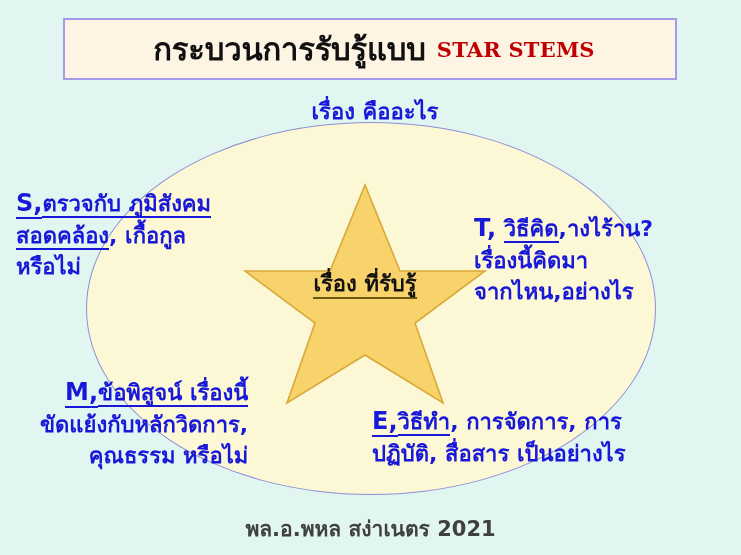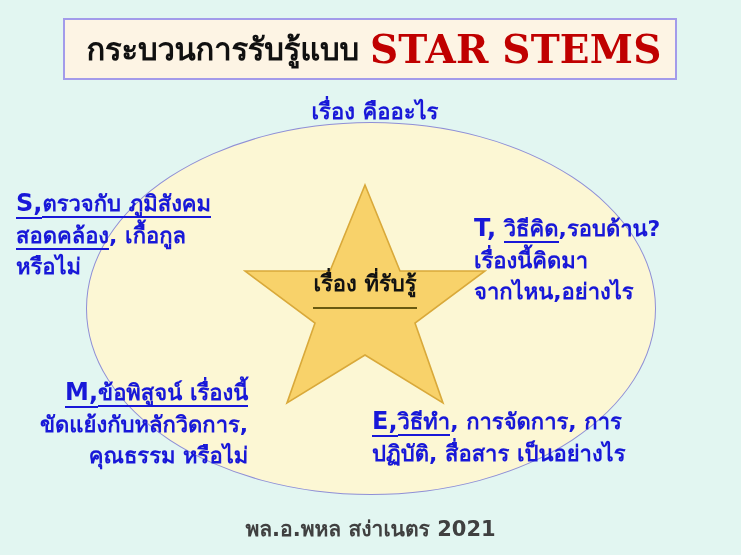--- a/index.html
+++ b/index.html
@@ -40,21 +40,21 @@
   }
   #title-text-th {
     font-family: "DejaVu Sans", "Liberation Sans", sans-serif;
     font-size: 31px;
     font-weight: 700;
     color: #101010;
     letter-spacing: -0.2px;
   }
   #title-text-en {
     font-family: "DejaVu Serif", "Liberation Serif", serif;
-    font-size: 39px;
+    font-size: 21px;
     font-weight: 700;
     color: #c00000;
     margin-left: 11px;
     letter-spacing: 0.2px;
   }
 
   
   #ellipse {
     position: absolute;
     left: 86px;
@@ -83,21 +83,21 @@
     top: 266px;
     width: 244px;
     text-align: center;
     font-size: 22px;
     font-weight: 700;
     color: #121212;
     white-space: nowrap;
   }
   #star-label span {
     border-bottom: 2px solid #6a5a10;
-    padding-bottom: 11px;
+    padding-bottom: 1px;
   }
 
   
   .blk {
     position: absolute;
     color: #1818d8;
     font-size: 22px;
     font-weight: 700;
     line-height: 1.42;
     white-space: nowrap;
@@ -157,21 +157,21 @@
       <span class="lead ul">S,</span><span class="ul">ตรวจกับ ภูมิสังคม</span>
     </div>
     <div>
       <span class="ul">สอดคล้อง</span><span>, เกื้อกูล</span>
     </div>
     <div>หรือไม่</div>
   </div>
 
   <div class="blk" id="blk-t">
     <div>
-      <span class="lead">T,</span>&nbsp;<span class="ul">วิธีคิด</span><span>,รอบด้าน?</span>
+      <span class="lead">T,</span>&nbsp;<span class="ul">วิธีคิด</span><span>,างไร้าน?</span>
     </div>
     <div>เรื่องนี้คิดมา</div>
     <div>จากไหน,อย่างไร</div>
   </div>
 
   <div class="blk" id="blk-m">
     <div>
       <span class="lead ul">M,</span><span class="ul">ข้อพิสูจน์</span><span class="ul"> เรื่องนี้</span>
     </div>
     <div>ขัดแย้งกับหลักวิดการ,</div>

